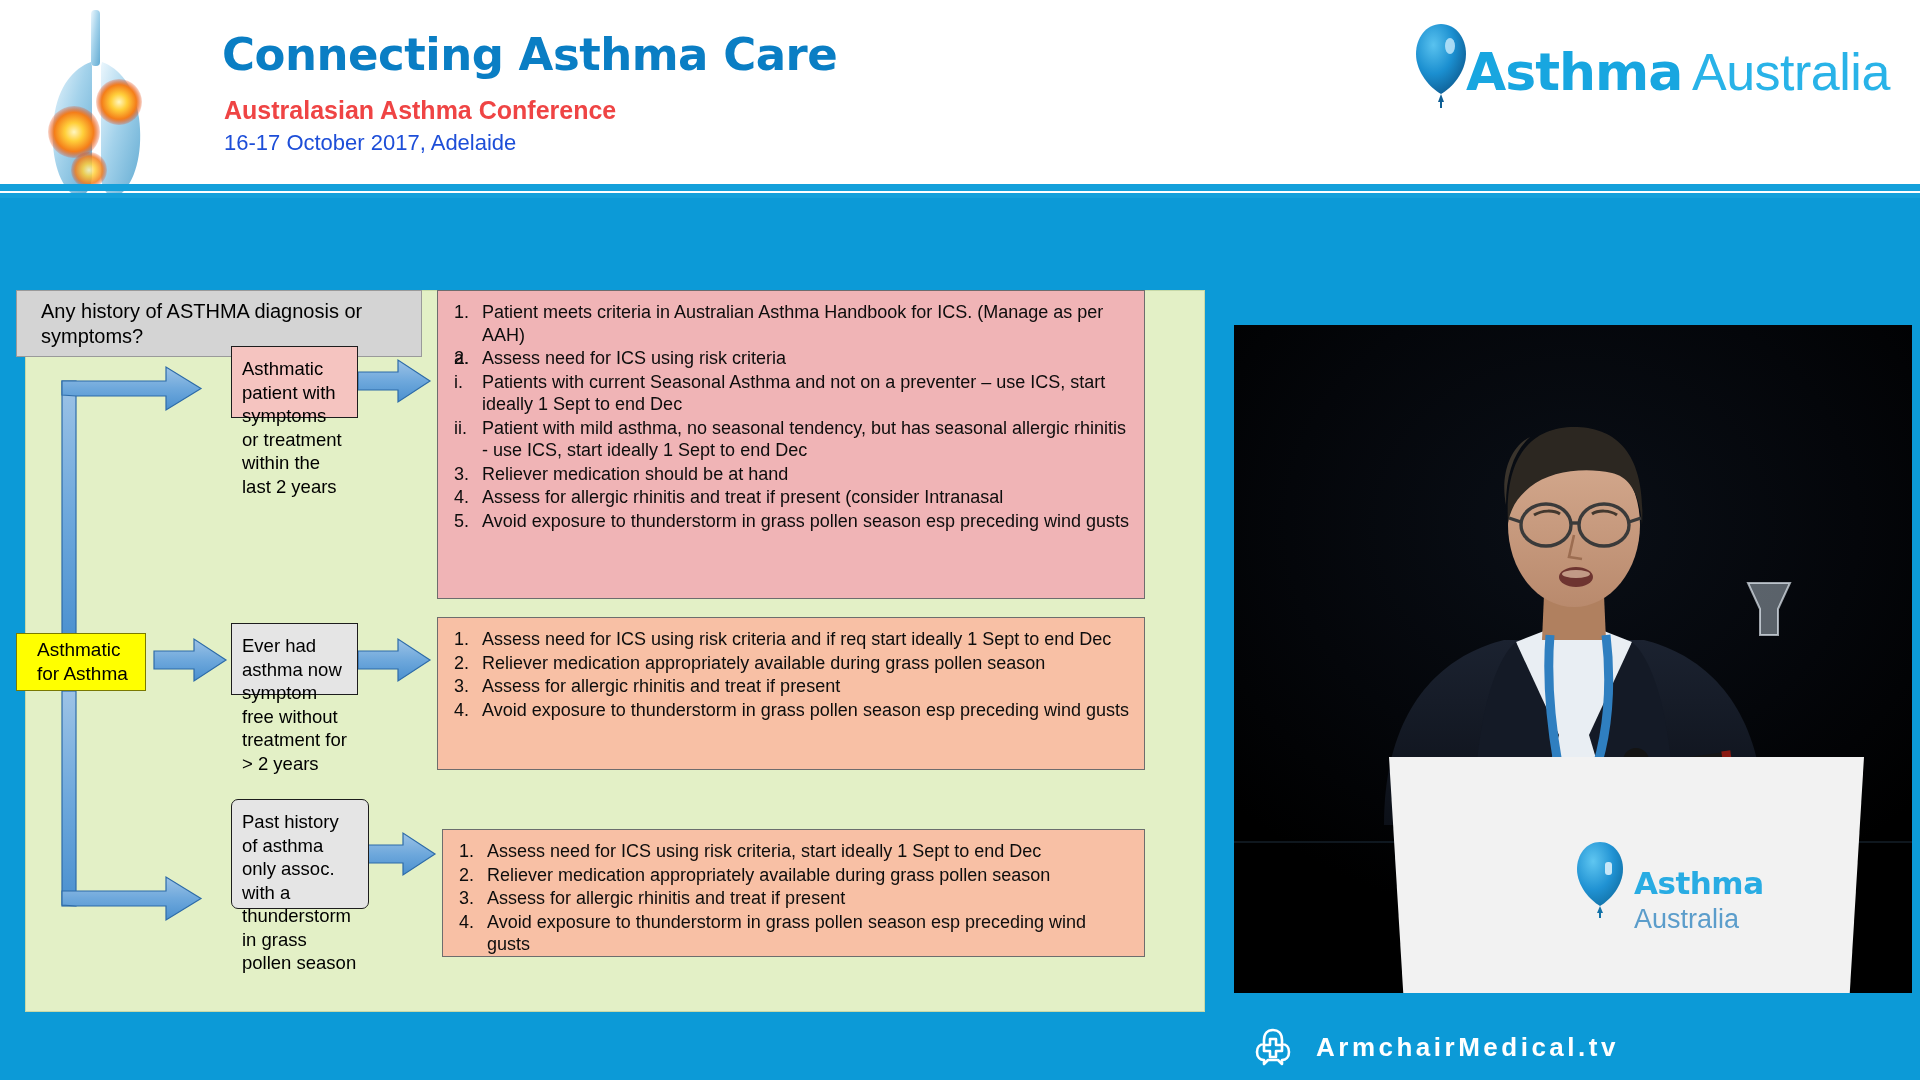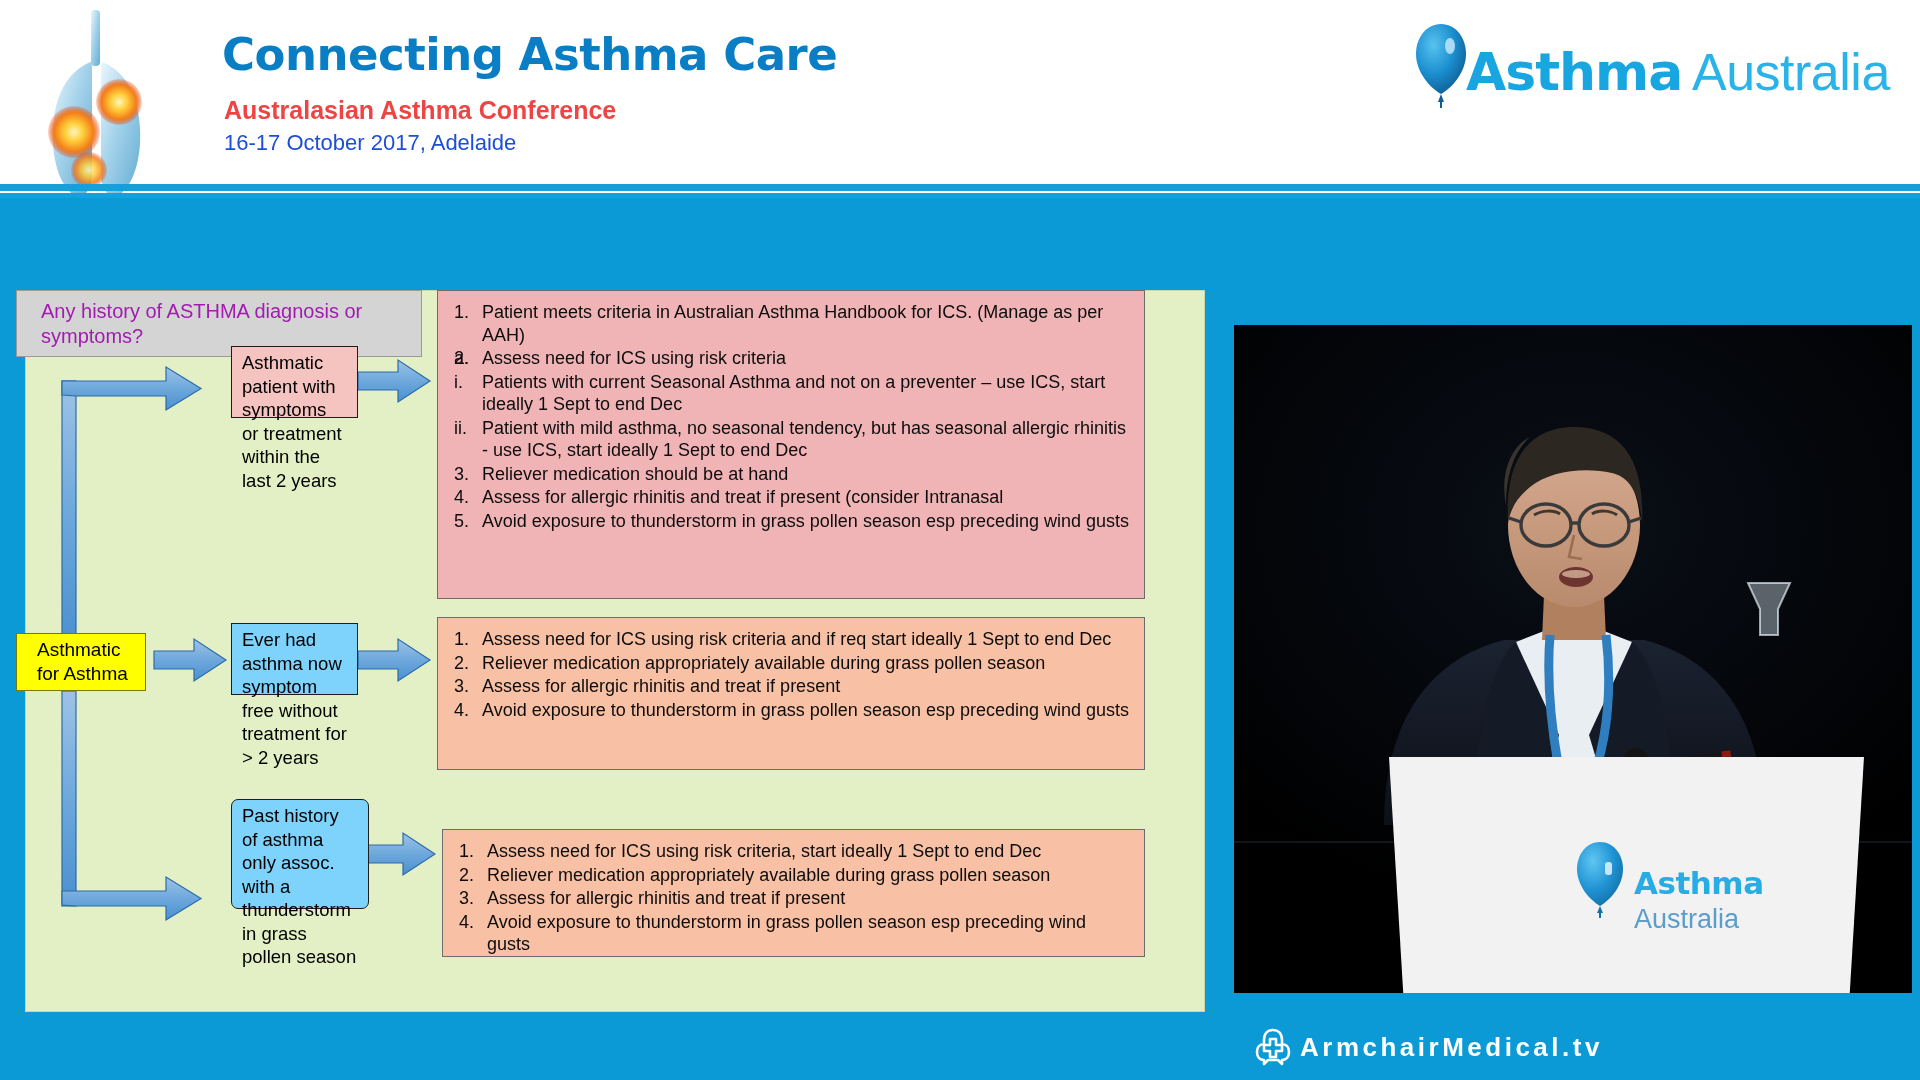--- a/index.html
+++ b/index.html
@@ -70,42 +70,42 @@
     border: 1px solid #c7d9a8;
   }
   .qbox {
     position: absolute; left: -10px; top: -1px;
     width: 406px; height: 67px;
     background: #d4d4d4; border: 1px solid #9a9a9a;
     display: flex; align-items: center;
   }
   .qbox-text {
     font-family: "Liberation Sans", sans-serif;
-    font-size: 20px; color: #a21caf; line-height: 25px; padding-left: 24px;
+    font-size: 20px; color: #000000; line-height: 25px; padding-left: 24px;
     padding-right: 6px;
   }
   .yellowbox {
     position: absolute; left: -10px; top: 342px;
     width: 130px; height: 58px;
     background: #ffff00; border: 1px solid #7a7a00;
     display: flex; align-items: center;
   }
   .yellowbox-text {
     font-family: "Liberation Sans", sans-serif;
     font-size: 19px; color: #000; line-height: 24px; padding-left: 20px;
   }
 
   .pinkbox {
     position: absolute;
     background: #f5c4c0; border: 1px solid #1d1d1d;
-    padding: 4px 10px 8px 10px;
+    padding: 10px 10px 8px 10px;
     font-family: "Liberation Sans", sans-serif;
     font-size: 18.5px; color: #000; line-height: 23.5px;
   }
-  .pinkbox.salmon { background: #7dd3fc; }
+  .pinkbox.salmon { background: #e5e5e5; }
 
   .textpanel {
     position: absolute;
     border: 1px solid #6d6d6d;
     padding: 10px 14px 10px 14px;
     font-family: "Liberation Sans", sans-serif;
     font-size: 18px; color: #0d0d0d; line-height: 22.5px;
   }
   .textpanel.pink { background: #f0b4b6; }
   .textpanel.salmon { background: #f8c0a5; }
@@ -148,21 +148,21 @@
   }
   .lectern-aus {
     position: absolute; left: 400px; bottom: 58px;
     font-family: "Liberation Sans", sans-serif;
     font-size: 27px; color: #5b9dcb;
   }
 
   
   .footer-brand {
     position: absolute; left: 1252px; top: 1026px;
-    display: flex; align-items: center; gap: 6px;
+    display: flex; align-items: center; gap: 22px;
   }
   .footer-text {
     font-family: "Liberation Sans", sans-serif;
     font-weight: bold; font-size: 26px; color: #ffffff;
     letter-spacing: 3.5px;
   }
 </style>
 </head>
 <body>
 

